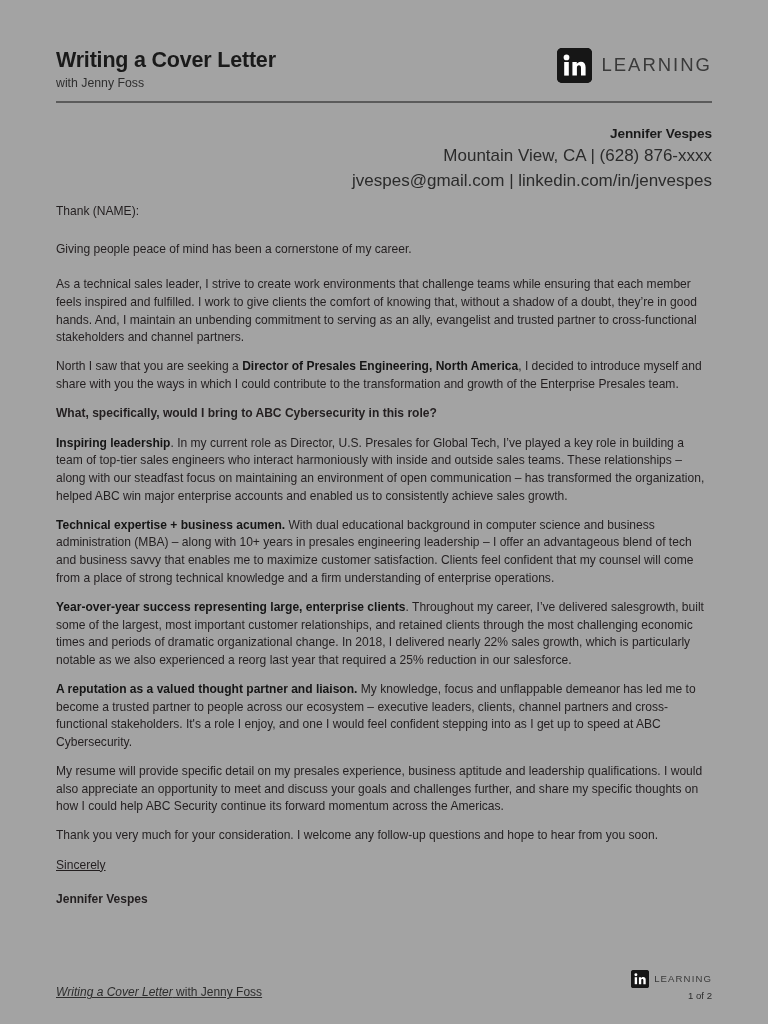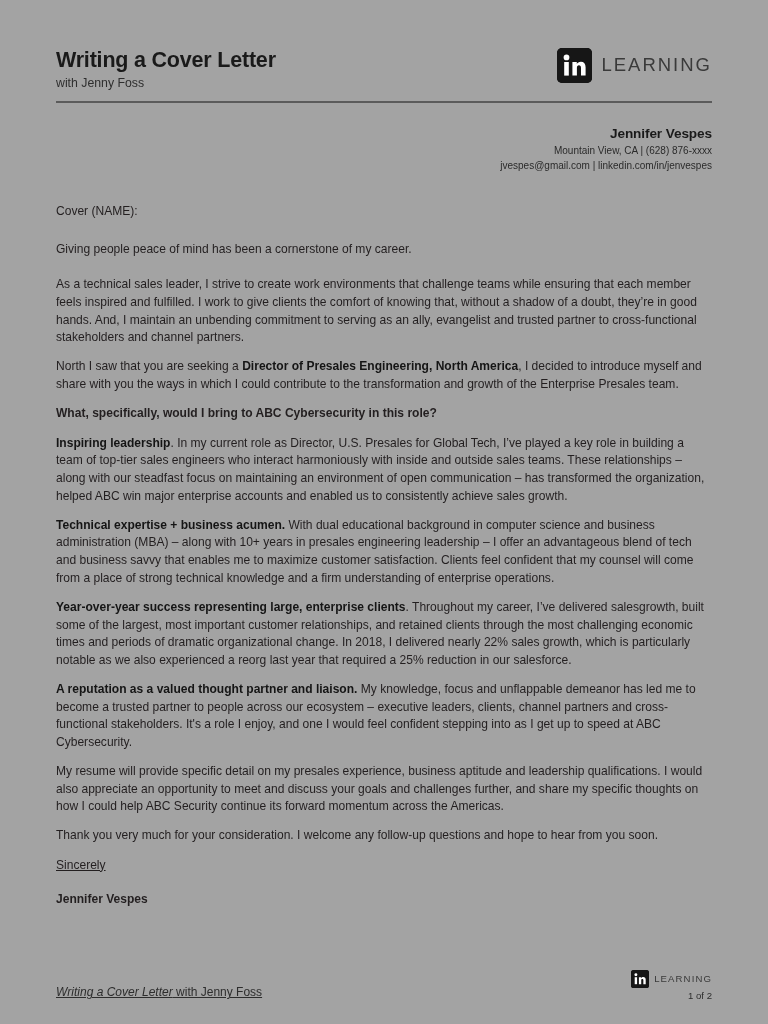--- a/index.html
+++ b/index.html
@@ -91,21 +91,21 @@
     text-align: right;
     line-height: 1.42;
   }
   .contact-name {
     font-size: 13.6px;
     font-weight: bold;
     color: #1a1a1a;
     letter-spacing: -0.1px;
   }
   .contact-line {
-    font-size: 10px;
+    font-size: 17px;
     color: #2b2b2b;
     margin-top: 1px;
   }
 
   
   .letter {
     position: absolute;
     left: 56px;
     right: 56px;
     top: 203px;
@@ -203,21 +203,21 @@
   <div class="header-rule"></div>
 
   <div class="contact-block">
     <div class="contact-name">Jennifer Vespes</div>
     <div class="contact-line">Mountain View, CA | (628) 876-xxxx</div>
     <div class="contact-line">jvespes@gmail.com | linkedin.com/in/jenvespes</div>
   </div>
 
   <div class="letter">
 
-    <p class="salutation">Cover (NAME):</p>
+    <p class="salutation">Thank (NAME):</p>
 
     <p class="lede">Giving people peace of mind has been a cornerstone of my career.</p>
 
     <p>As a technical sales leader, I strive to create work environments that challenge teams while ensuring that each member feels inspired and fulfilled. I work to give clients the comfort of knowing that, without a shadow of a doubt, they’re in good hands. And, I maintain an unbending commitment to serving as an ally, evangelist and trusted partner to cross-functional stakeholders and channel partners.</p>
 
 
     <p>
       <span>North I saw that you are seeking a </span><b>Director of Presales Engineering, North America</b><span>, I decided to introduce myself and share with you the ways in which I could contribute to the transformation and growth of the Enterprise Presales team.</span>
     </p>
 

